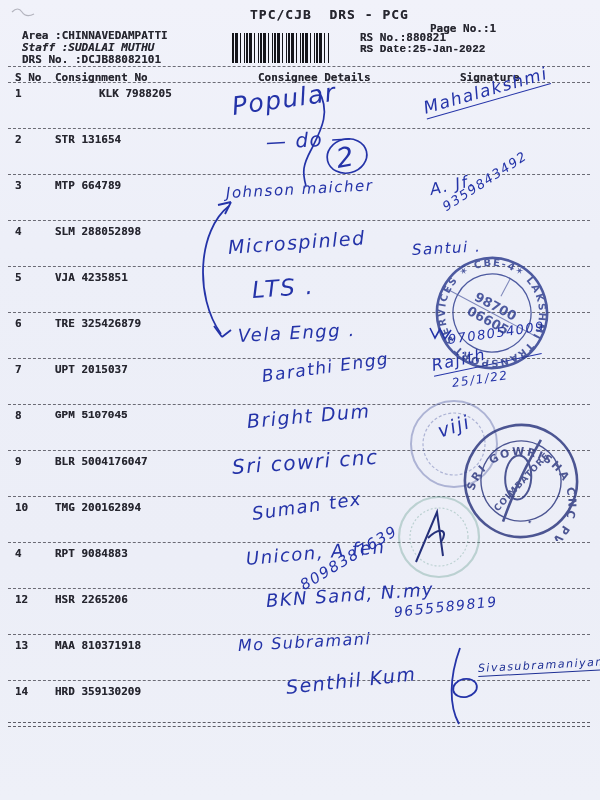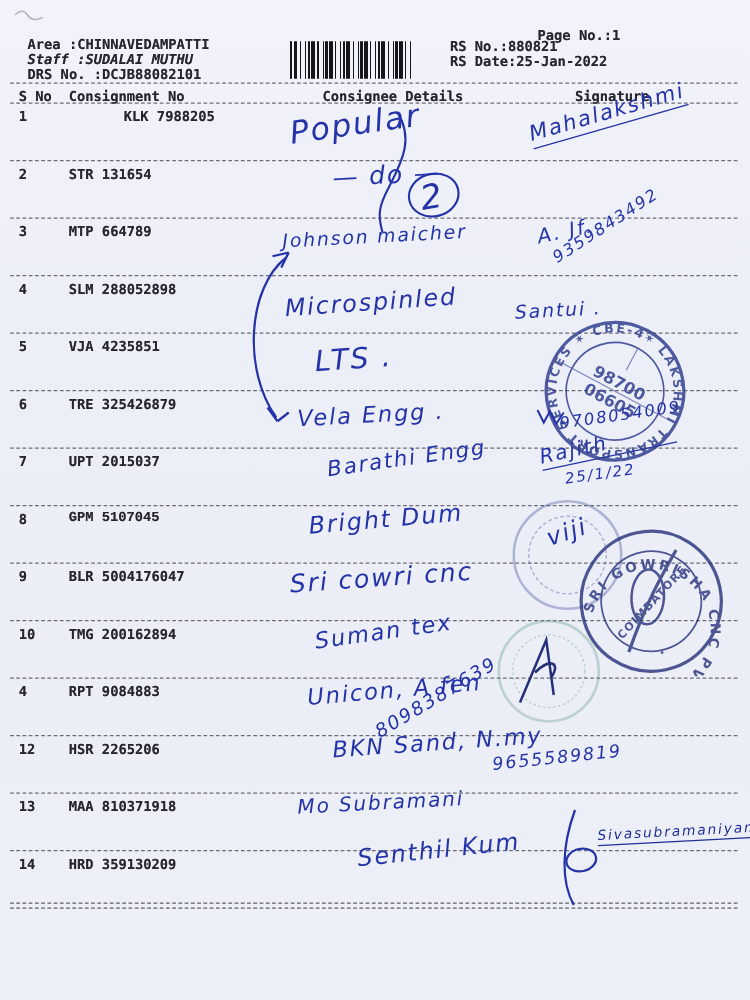--- a/index.html
+++ b/index.html
@@ -22,27 +22,28 @@
     letter-spacing:1.5px;}
   .hw.ul{border-bottom:1.6px solid currentColor;padding-bottom:1px;}
   .stamp{position:absolute;pointer-events:none;}
   .inkoverlay{position:absolute;left:0;top:0;z-index:6;pointer-events:none;}
 </style>
 </head>
 <body>
 
 <div class="paper">
 
+  <div class="print title" style="left:250px;top:7px;">TPC/CJB  DRS - PCG</div>
   <div class="print" style="left:430px;top:22px;">Page No.:1</div>
   <div class="print" style="left:22px;top:29px;">Area :CHINNAVEDAMPATTI</div>
   <div class="print" style="left:22px;top:41px;font-style:italic;">Staff :SUDALAI MUTHU</div>
   <div class="print" style="left:22px;top:53px;">DRS No. :DCJB88082101</div>
   <div class="barcode"></div>
   <div class="print" style="left:360px;top:31px;">RS No.:880821</div>
-  <div class="print" style="left:360px;top:43px;">RS Date:25-Jan-2022</div>
+  <div class="print" style="left:360px;top:43px;font-family:Liberation Mono, monospace;">RS Date:25-Jan-2022</div>
 
   <div class="dash" style="top:66px;"></div>
   <div class="print" style="left:15px;top:71px;">S No</div>
   <div class="print" style="left:55px;top:71px;">Consignment No</div>
   <div class="print" style="left:258px;top:71px;">Consignee Details</div>
   <div class="print" style="left:428px;top:71px;margin-left:32px;">Signature</div>
   <div class="dash" style="top:82px;"></div>
 
   <div class="print" style="left:15px;top:87px;">1</div>
   <div class="print" style="left:55px;top:87px;padding-left:44px;">KLK 7988205</div>

